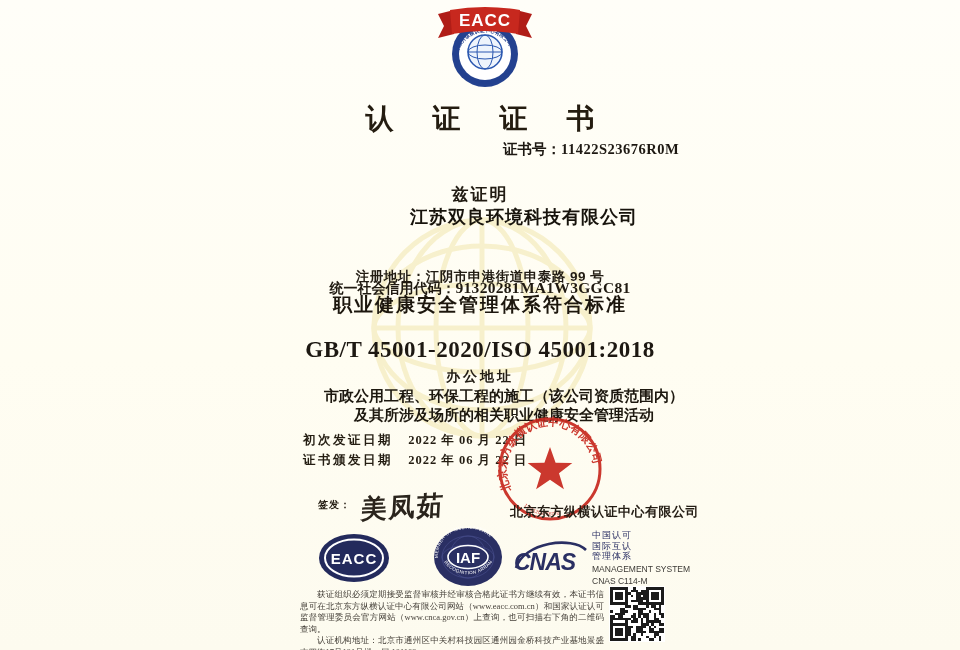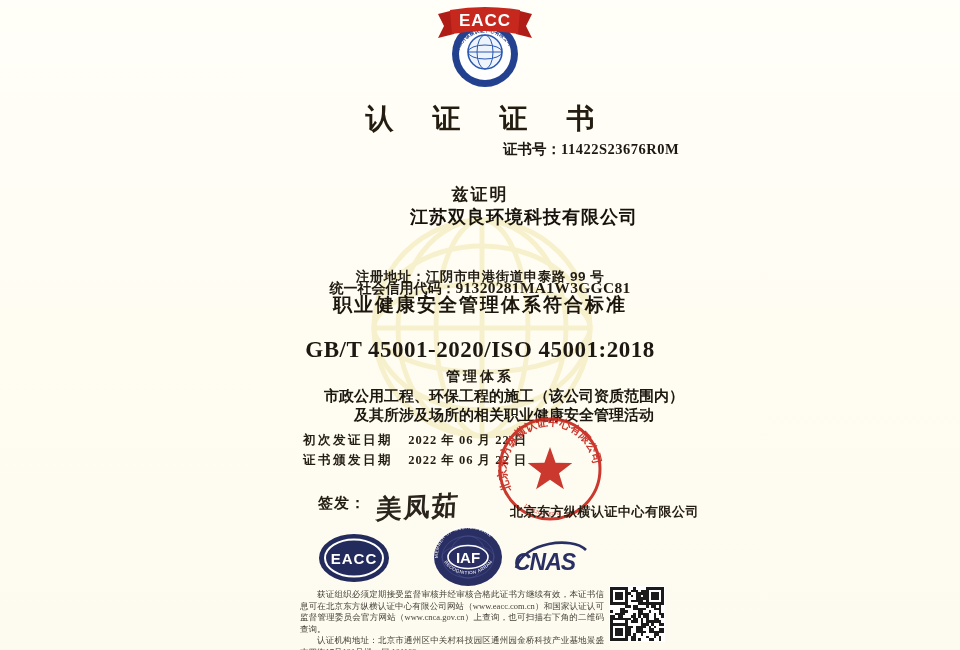--- a/index.html
+++ b/index.html
@@ -30,21 +30,21 @@
   .scopelabel{top:368px;font-size:14px;font-weight:bold;color:#221c13;letter-spacing:3px;
               font-family:"Liberation Sans","DejaVu Sans",sans-serif;}
   .scope{font-size:15px;font-weight:bold;color:#1d180f;
          font-family:"Liberation Sans","DejaVu Sans",sans-serif;margin-left:24px;}
   .scope1{top:387px;} .scope2{top:406px;}
   .dates{left:303px;top:431px;font-size:12.5px;font-weight:bold;color:#241d12;}
   .dates .row{height:19.5px;line-height:19.5px;}
   .dates .lbl{display:inline-block;width:102px;letter-spacing:2.5px;}
   .dates .val{letter-spacing:1px;}
   .signrow{left:318px;top:490px;}
-  .signlbl{font-size:15px;font-weight:bold;color:#241d12;letter-spacing:1px;vertical-align:8px;margin-top:48px;}
+  .signlbl{font-size:10px;font-weight:bold;color:#241d12;letter-spacing:1px;vertical-align:8px;margin-top:48px;}
   .signname{display:inline-block;font-size:26px;font-weight:bold;color:#2a241c;
             transform:rotate(-3deg) skewX(-6deg);letter-spacing:2px;margin-left:6px;}
   .issuer{left:510px;top:503px;font-size:13px;font-weight:bold;color:#241d14;letter-spacing:.5px;}
   
   .fine{left:300px;top:589px;width:304px;font-size:8.5px;line-height:11.5px;color:#46413a;
         text-align:justify;}
   .fine p{margin:0;text-indent:2em;}
   
   .cnas-col{left:592px;top:530px;font-family:"Liberation Sans","DejaVu Sans",sans-serif;}
   .cnas-cn{font-size:9px;line-height:10.5px;color:#2a2f63;letter-spacing:1px;}
@@ -109,21 +109,21 @@
   <div class="abs ctr zhengming">兹证明</div>
   <div class="abs ctr company">江苏双良环境科技有限公司</div>
   <div class="abs ctr creditline">
     <span>统一社会信用代码：</span><span class="code">91320281MA1W3GGC81</span>
   </div>
   <div class="abs ctr addr addr1">
     <span>注册地址：</span><span>江阴市申港街道申泰路 99 号</span>
   </div>
   <div class="abs ctr sysline">职业健康安全管理体系符合标准</div>
   <div class="abs ctr stdline">GB/T 45001-2020/ISO 45001:2018</div>
-  <div class="abs ctr scopelabel">管理体系</div>
+  <div class="abs ctr scopelabel">办公地址</div>
   <div class="abs ctr scope scope1">市政公用工程、环保工程的施工（该公司资质范围内）</div>
   <div class="abs ctr scope scope2">及其所涉及场所的相关职业健康安全管理活动</div>
 
   <div class="abs dates">
     <div class="row">
       <span class="lbl">初次发证日期</span>
       <span class="val">2022 年 06 月 22 日</span>
     </div>
     <div class="row">
       <span class="lbl">证书颁发日期</span>
@@ -178,20 +178,27 @@
     </text>
     <ellipse cx="37" cy="31" rx="20" ry="11.5" fill="#2a2f63" stroke="#ffffff" stroke-width="1.6"></ellipse>
     <text x="37" y="37" text-anchor="middle" font-size="15" font-weight="bold" fill="#ffffff" font-family="Liberation Sans, sans-serif">IAF</text>
   </svg>
 
   <svg class="abs" style="left:510px;top:534px;" width="80" height="44" viewBox="0 0 80 44">
     <path d="M6 34 C14 8 62 2 76 16" fill="none" stroke="#2a2f63" stroke-width="2.6"></path>
     <text x="4" y="36" font-size="23" font-weight="bold" font-style="italic" fill="#2a2f63" font-family="Liberation Sans, sans-serif" letter-spacing="-1">CNAS</text>
   </svg>
 
+  <div class="abs cnas-col">
+    <div class="cnas-cn">中国认可</div>
+    <div class="cnas-cn">国际互认</div>
+    <div class="cnas-cn">管理体系</div>
+    <div class="cnas-en">MANAGEMENT SYSTEM</div>
+    <div class="cnas-en">CNAS C114-M</div>
+  </div>
 
   <div class="abs fine">
     <p>获证组织必须定期接受监督审核并经审核合格此证书方继续有效，本证书信息可在北京东方纵横认证中心有限公司网站（www.eacc.com.cn）和国家认证认可监督管理委员会官方网站（www.cnca.gov.cn）上查询，也可扫描右下角的二维码查询。</p>
     <p>认证机构地址：北京市通州区中关村科技园区通州园金桥科技产业基地景盛南四街17号121号楼一层 101102</p>
   </div>
 
   <div class="abs qr" id="qr">
       <i class="b"></i>
       <i class="b"></i>
       <i class="b"></i>

